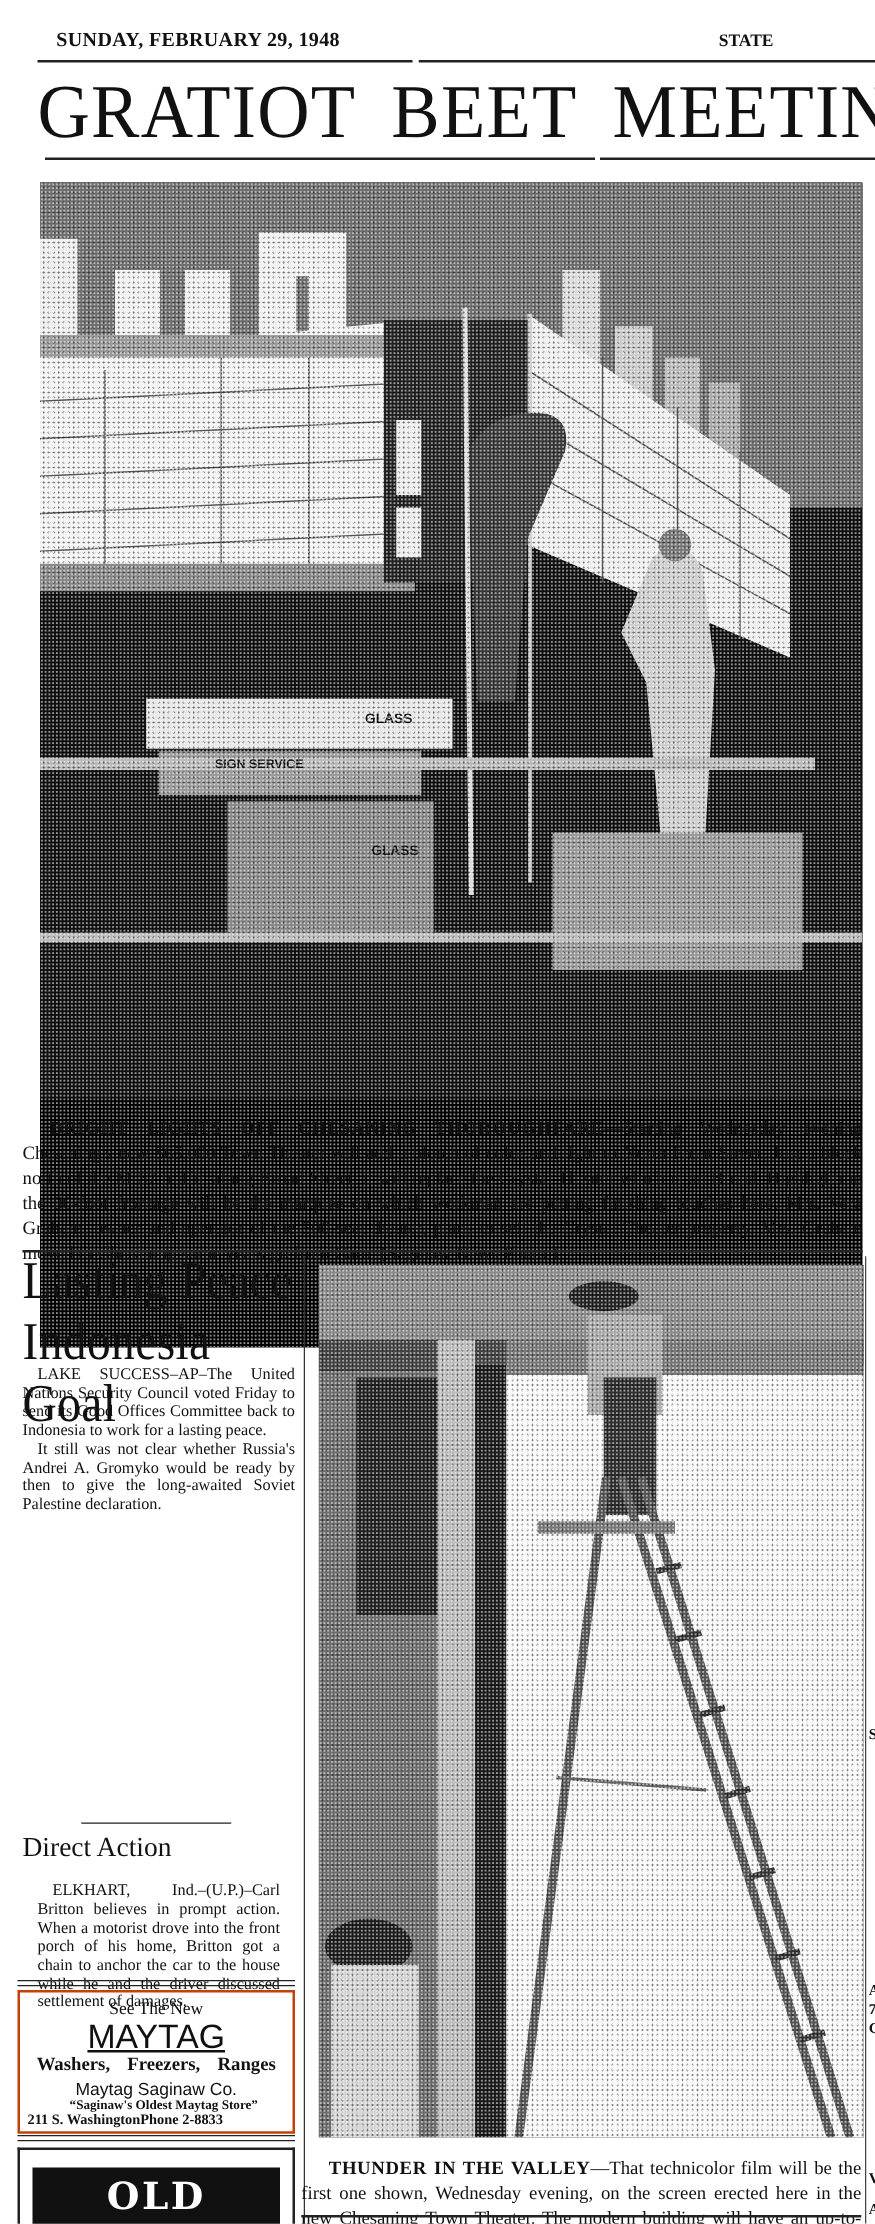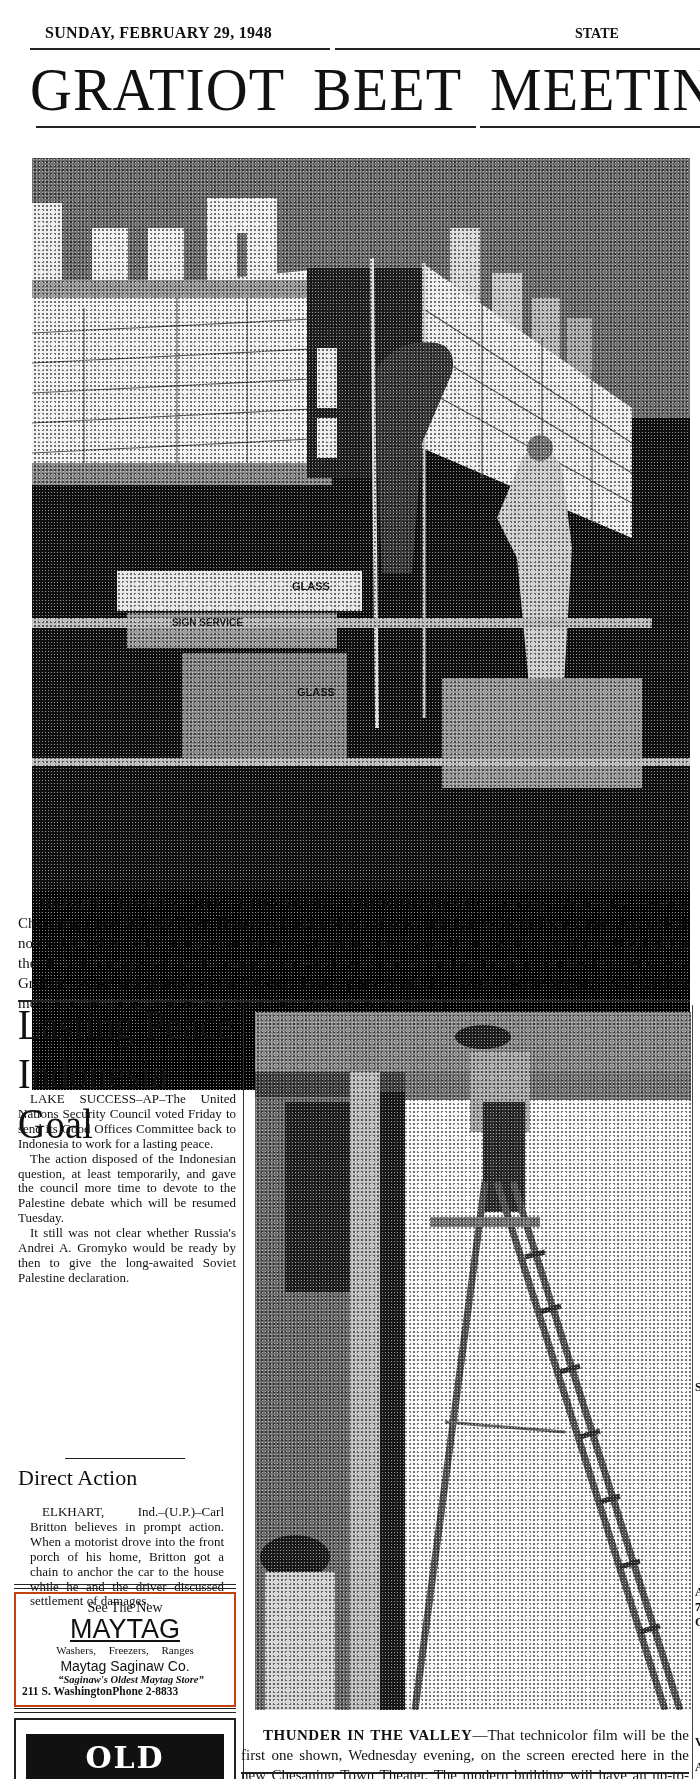--- a/index.html
+++ b/index.html
@@ -9,21 +9,21 @@
   .dateline { left:45px; top:24px; font-size:16px; font-weight:bold; letter-spacing:0.3px; }
   .stateline { left:575px; top:26px; font-size:14px; font-weight:bold; }
   .rule-top1 { left:30px; top:48px; width:300px; height:2px; background:#222; }
   .rule-top2 { left:335px; top:48px; width:365px; height:2px; background:#222; }
   .headline { left:30px; top:55px; font-size:58px; line-height:66px; white-space:nowrap;
               letter-spacing:1px; transform:scaleY(1.05); transform-origin:top left; }
   .headline span { margin-right:28px; }
   .rule-head1 { left:36px; top:126px; width:440px; height:2px; background:#222; }
   .rule-head2 { left:480px; top:126px; width:220px; height:2px; background:#222; }
 
-  .photo1 { left:32px; top:158px; width:658px; height:932px; background:#000; overflow:hidden; }
+  .photo1 { left:32px; top:146px; width:658px; height:932px; background:#000; overflow:hidden; }
   .photo2 { left:255px; top:1012px; width:436px; height:698px; background:#7a7a7a; overflow:hidden; }
   .grain { position:absolute; inset:0;
     background-image:
       radial-gradient(#fff 0.7px, transparent 1px),
       radial-gradient(#000 0.7px, transparent 1px);
     background-size:3px 3px, 4px 4px; background-position:0 0, 1px 2px; opacity:0.55; }
 
   .caption { font-size:15px; line-height:20px; text-align:justify; }
   .caption b { letter-spacing:0.5px; }
   .cap1 { left:18px; top:893px; width:672px; text-indent:22px; }
@@ -39,23 +39,23 @@
   .story-body p { margin:0; text-indent:12px; }
   .divider-small { left:65px; top:1458px; width:120px; height:1px; background:#222; }
   .sub-head { left:18px; top:1465px; font-size:22px; line-height:26px; }
   .sub-body { left:18px; top:1493px; width:218px; font-size:13px; line-height:14.9px; text-align:justify; }
   .sub-body p { margin:12px; text-indent:12px; }
   .rule-ad-top { left:14px; top:1584px; width:222px; height:3px; border-top:1px solid #222; border-bottom:1px solid #222; }
 
   .ad { left:14px; top:1592px; width:218px; height:111px; border:2px solid #c2410c; text-align:center; }
   .ad .l1 { font-size:14px; margin-top:6px; }
   .ad .l2 { font-size:27px; line-height:26px; font-family:"Liberation Sans","DejaVu Sans",sans-serif;text-decoration:underline; }
-  .ad .l3 { font-size:11px; font-weight:normal; word-spacing:10px; margin-top:2px; }
+  .ad .l3 { font-size:15px; font-weight:bold; word-spacing:10px; margin-top:2px; }
   .ad .l4 { font-size:14px; font-weight:normal; font-family:"Liberation Sans","DejaVu Sans",sans-serif; margin-top:2px; }
-  .ad .l5 { font-size:10.5px; font-style:italic; font-weight:bold;padding-left:12px; }
+  .ad .l5 { font-size:10.5px; font-weight:bold;padding-left:12px; }
   .ad .l6 { font-size:11.5px; font-weight:bold; display:flex; padding:0 6px; }
   .rule-ad2 { left:14px; top:1708px; width:222px; height:3px; border-top:1px solid #222; border-bottom:1px solid #222; }
   .ad2 { left:14px; top:1718px; width:218px; height:61px; border:2px solid #222; border-bottom:none; }
   .ad2 .box { position:absolute; left:10px; top:14px; width:198px; height:48px; background:#111;
               color:#fff; text-align:center; font-size:30px; font-weight:bold; line-height:48px;
               font-family:"DejaVu Serif",serif; letter-spacing:2px; }
 
   .right-frag { left:695px; font-size:12px; font-weight:bold; width:10px; overflow:hidden; }
 </style>
 </head>
@@ -136,21 +136,20 @@
 </div>
 
 <div class="abs caption cap1"><b>BRIGHT LIGHTS OFF CHESANING THOROUGHFARE</b><span>—Starting Wednesday evening Chesaning's new $65,000 Town Theater will add a blotch of color and light to North Front Street. Just a block north of the M-57 traffic along Broad Street, it will replace the Crystal Theater which is on Broad. Highlighting the 80-foot frontage will be the marquee on which workman are putting finishing touches here. Mrs. Vera Graham, owner and operator of the 500-seat theater, plans to sell the Crystal Theater property. Mrs. Graham moved to Chesaning some years go from Caro. (Saginaw News Photo.)</span></div>
 <div class="abs rule-cap1"></div>
 <div class="abs vrule"></div>
 <div class="abs vrule-right"></div>
 
 <div class="abs story-head">Lasting Peace Indonesia Goal</div>
 <div class="abs story-body">
   <p>LAKE SUCCESS–AP–The United Nations Security Council voted Friday to send its Good Offices Committee back to Indonesia to work for a lasting peace.</p>
-  <p>The action disposed of the Indonesian question, at least temporarily, and gave the council more time to devote to the Palestine debate which will be resumed Tuesday.</p>
   <p>It still was not clear whether Russia's Andrei A. Gromyko would be ready by then to give the long-awaited Soviet Palestine declaration.</p>
 </div>
 <div class="abs divider-small"></div>
 <div class="abs sub-head">Direct Action</div>
 <div class="abs sub-body">
   <p>ELKHART, Ind.–(U.P.)–Carl Britton believes in prompt action. When a motorist drove into the front porch of his home, Britton got a chain to anchor the car to the house while he and the driver discussed settlement of damages.</p>
 </div>
 <div class="abs rule-ad-top"></div>
 
 <div class="abs ad">

